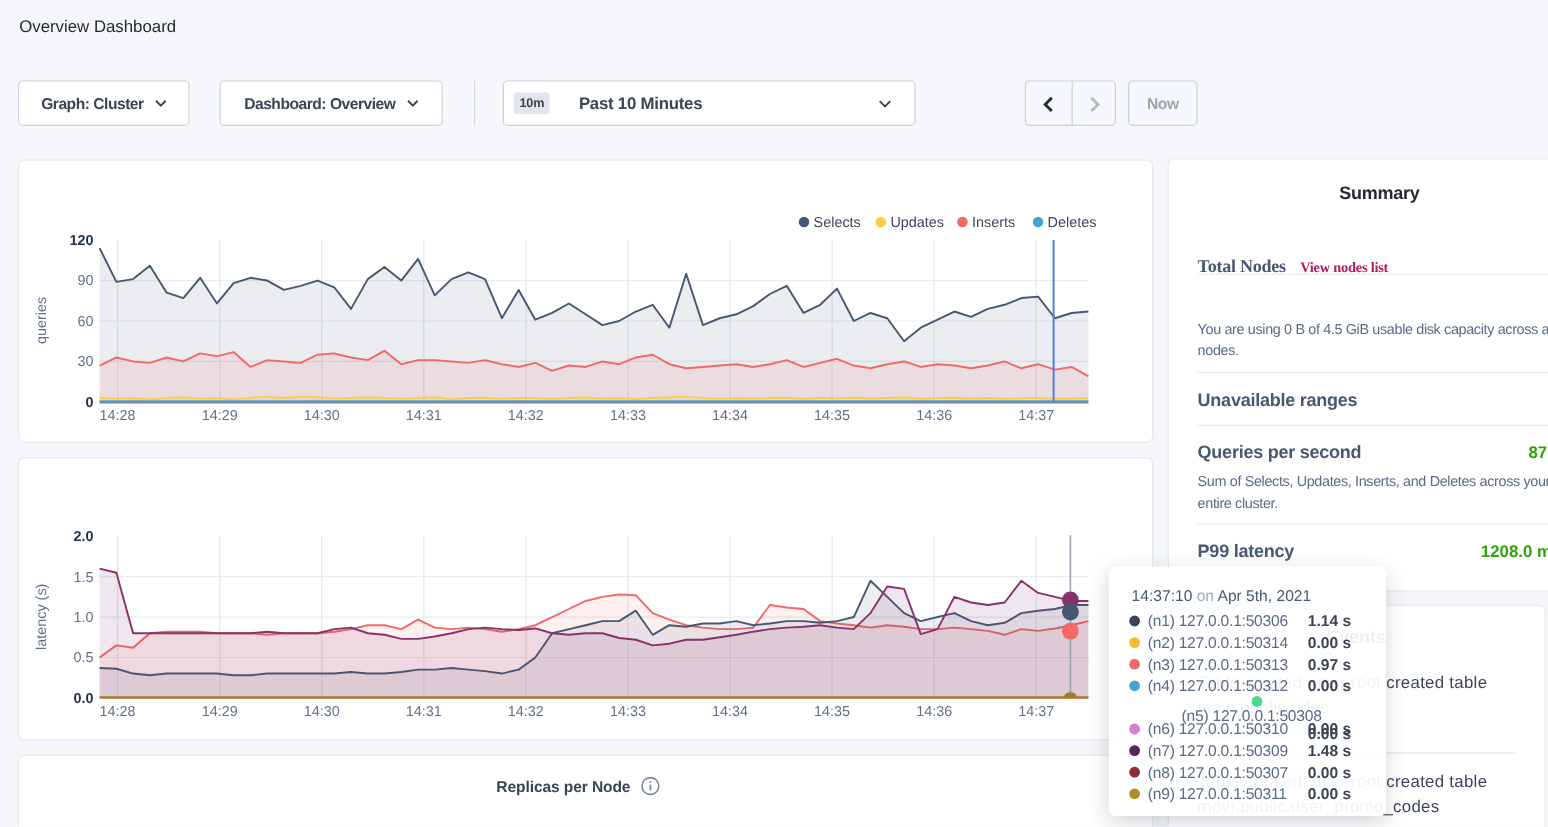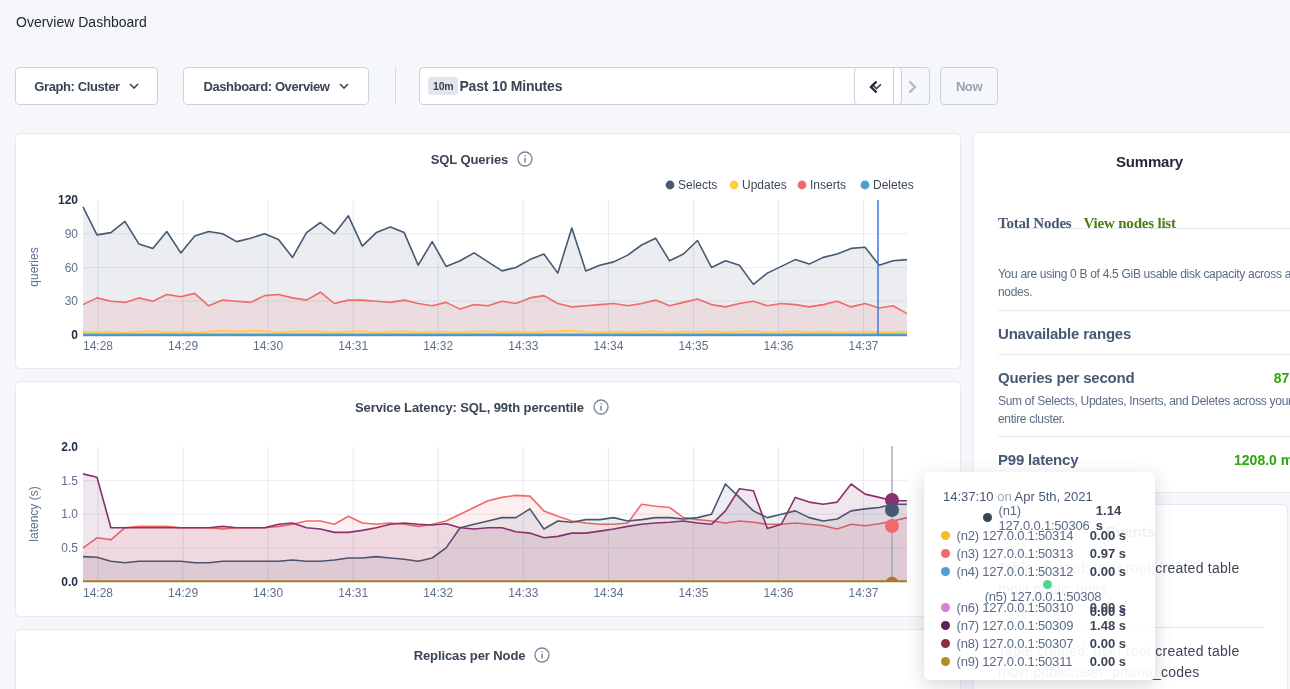--- a/index.html
+++ b/index.html
@@ -27,44 +27,39 @@
 <body>
 <h1>Overview Dashboard</h1>
 
 <div class="btn" style="left:15px; top:67px; width:143px;">Graph: Cluster<svg class="chev" width="10" height="6" viewBox="0 0 10 6">
       <path d="M1 1 L5 5 L9 1" fill="none" stroke="#394455" stroke-width="1.6"></path>
     </svg></div>
 <div class="btn" style="left:183px; top:67px; width:186px;">Dashboard: Overview<svg class="chev" width="10" height="6" viewBox="0 0 10 6">
       <path d="M1 1 L5 5 L9 1" fill="none" stroke="#394455" stroke-width="1.6"></path>
     </svg></div>
 <div class="abs" style="left:395px; top:67px; width:1px; height:38px; background:#D7DCE4;"></div>
-<div class="btn" style="left:419px; top:67px; width:483px; justify-content:flex-start;">
+<div class="btn" style="left:419px; top:67px; width:344px; justify-content:flex-start;">
   <span style="margin-left:8px; background:#E2E6EC; border-radius:3px; padding:3px 5px; font-size:10.5px; letter-spacing:-0.2px; color:#394455;">10m</span>
-  <span style="margin-left:1px; font-size:14px; letter-spacing:-0.2px;">Past 10 Minutes</span>
+  <span style="margin-left:24px; font-size:14px; letter-spacing:-0.2px;">Past 10 Minutes</span>
   <svg width="11" height="7" viewBox="0 0 10 6" style="position:absolute; right:19px;">
       <path d="M1 1 L5 5 L9 1" fill="none" stroke="#394455" stroke-width="1.5"></path>
     </svg>
 </div>
 <div class="abs" style="left:854px; top:67px; width:76px; height:38px; border:1px solid #CBD2DD; border-radius:4px;">
   <div class="abs" style="left:37.5px; top:0; width:1px; height:36px; background:#CBD2DD;"></div>
   <svg class="abs" style="left:14px; top:12px;" width="9" height="14" viewBox="0 0 9 14">
       <path d="M7.5 1.5 L2 7 L7.5 12.5" fill="none" stroke="#242A35" stroke-width="2.4"></path>
     </svg>
   <svg class="abs" style="left:53px; top:12px;" width="9" height="14" viewBox="0 0 9 14">
       <path d="M1.5 1.5 L7 7 L1.5 12.5" fill="none" stroke="#B3BAC6" stroke-width="2.4"></path>
     </svg>
 </div>
 <div class="btn" style="left:940px; top:67px; width:58px; background:transparent; color:#9AA3B2;">Now</div>
 
 <div class="card" style="left:15px; top:133px; width:946px; height:236px;">
-  <div class="ctitle">SQL Queries <svg width="16" height="16" viewBox="0 0 16 16">
-        <circle cx="8" cy="8" r="7" fill="none" stroke="#79859C" stroke-width="1.3"></circle>
-        <rect x="7.3" y="6.8" width="1.5" height="5" rx="0.7" fill="#79859C"></rect>
-        <rect x="7.3" y="4" width="1.5" height="1.6" rx="0.7" fill="#79859C"></rect>
-      </svg></div>
   <div class="abs" style="left:0;top:0;"><svg width="946" height="236" viewBox="0 0 946 236" font-family="Liberation Sans, sans-serif">
         <line x1="67.0" y1="167.2" x2="891.0" y2="167.2" stroke="#E9EDF4" stroke-width="1"></line>
         <line x1="67.0" y1="133.5" x2="891.0" y2="133.5" stroke="#E9EDF4" stroke-width="1"></line>
         <line x1="67.0" y1="99.8" x2="891.0" y2="99.8" stroke="#E9EDF4" stroke-width="1"></line>
         <line x1="82.0" y1="66.0" x2="82.0" y2="201.0" stroke="#E4E9F2" stroke-width="1"></line>
         <line x1="167.1" y1="66.0" x2="167.1" y2="201.0" stroke="#E4E9F2" stroke-width="1"></line>
         <line x1="252.1" y1="66.0" x2="252.1" y2="201.0" stroke="#E4E9F2" stroke-width="1"></line>
         <line x1="337.2" y1="66.0" x2="337.2" y2="201.0" stroke="#E4E9F2" stroke-width="1"></line>
         <line x1="422.2" y1="66.0" x2="422.2" y2="201.0" stroke="#E4E9F2" stroke-width="1"></line>
         <line x1="507.3" y1="66.0" x2="507.3" y2="201.0" stroke="#E4E9F2" stroke-width="1"></line>
@@ -101,25 +96,20 @@
         <text x="662" y="55" font-size="12" fill="#3C4858">Selects</text>
         <circle cx="718" cy="51" r="4.4" fill="#FFCD44"></circle>
         <text x="726" y="55" font-size="12" fill="#3C4858">Updates</text>
         <circle cx="786" cy="51" r="4.4" fill="#F16969"></circle>
         <text x="794" y="55" font-size="12" fill="#3C4858">Inserts</text>
         <circle cx="849" cy="51" r="4.4" fill="#4E9FD1"></circle>
         <text x="857" y="55" font-size="12" fill="#3C4858">Deletes</text>
       </svg></div>
 </div>
 <div class="card" style="left:15px; top:381px; width:946px; height:236px;">
-  <div class="ctitle">Service Latency: SQL, 99th percentile <svg width="16" height="16" viewBox="0 0 16 16">
-        <circle cx="8" cy="8" r="7" fill="none" stroke="#79859C" stroke-width="1.3"></circle>
-        <rect x="7.3" y="6.8" width="1.5" height="5" rx="0.7" fill="#79859C"></rect>
-        <rect x="7.3" y="4" width="1.5" height="1.6" rx="0.7" fill="#79859C"></rect>
-      </svg></div>
   <div class="abs" style="left:0;top:0;text-decoration:underline;"><svg width="946" height="236" viewBox="0 0 946 236" font-family="Liberation Sans, sans-serif">
         <line x1="67.0" y1="165.9" x2="891.0" y2="165.9" stroke="#E9EDF4" stroke-width="1"></line>
         <line x1="67.0" y1="132.2" x2="891.0" y2="132.2" stroke="#E9EDF4" stroke-width="1"></line>
         <line x1="67.0" y1="98.6" x2="891.0" y2="98.6" stroke="#E9EDF4" stroke-width="1"></line>
         <line x1="82.0" y1="65.0" x2="82.0" y2="199.5" stroke="#E4E9F2" stroke-width="1"></line>
         <line x1="167.1" y1="65.0" x2="167.1" y2="199.5" stroke="#E4E9F2" stroke-width="1"></line>
         <line x1="252.1" y1="65.0" x2="252.1" y2="199.5" stroke="#E4E9F2" stroke-width="1"></line>
         <line x1="337.2" y1="65.0" x2="337.2" y2="199.5" stroke="#E4E9F2" stroke-width="1"></line>
         <line x1="422.2" y1="65.0" x2="422.2" y2="199.5" stroke="#E4E9F2" stroke-width="1"></line>
         <line x1="507.3" y1="65.0" x2="507.3" y2="199.5" stroke="#E4E9F2" stroke-width="1"></line>
@@ -162,21 +152,21 @@
         <circle cx="8" cy="8" r="7" fill="none" stroke="#79859C" stroke-width="1.3"></circle>
         <rect x="7.3" y="6.8" width="1.5" height="5" rx="0.7" fill="#79859C"></rect>
         <rect x="7.3" y="4" width="1.5" height="1.6" rx="0.7" fill="#79859C"></rect>
       </svg></div>
 </div>
 
 <div class="card" style="left:973px; top:132px; width:353px; height:361px;">
   <div style="position:absolute; left:0; right:0; top:20px; text-align:center; font-weight:bold; font-size:15px; color:#242A35; letter-spacing:-0.2px;">Summary</div>
   <div class="srow" style="top:82px;font-family:Liberation Serif, serif;">
     <span class="slabel">Total Nodes</span>
-    <span style="margin-left:12px; font-weight:bold; font-size:15px; letter-spacing:-0.2px; color:#4d7c0f;">View nodes list</span>
+    <span style="margin-left:12px; font-weight:bold; font-size:12px; letter-spacing:-0.2px; color:#be185d;">View nodes list</span>
     <span class="sval">9</span>
   </div>
   <div class="sdiv" style="top:95px;"></div>
   <div class="sdesc" style="top:132px;">You are using 0 B of 4.5 GiB usable disk capacity across all nodes.</div>
   <div class="sdiv" style="top:177px;"></div>
   <div class="srow" style="top:192px;">
       <span class="slabel">Unavailable ranges</span>
       <span class="sval">0</span>
     </div>
   <div class="sdiv" style="top:221px;"></div>
@@ -195,21 +185,21 @@
 <div class="card" style="left:973px; top:504px; width:315px; height:250px;">
   <div style="position:absolute; left:0; right:0; top:18px; text-align:center; font-weight:bold; font-size:15px; color:#242A35;">Events</div>
   <div style="position:absolute; left:24px; right:24px; top:52.5px; font-size:14px; letter-spacing:0.25px; color:#3C4558; line-height:21px;">Table created: user root created table movr.public.rides</div>
   <div style="position:absolute; left:24px; top:100px; font-size:12px; color:#8593A7;">4 minutes ago</div>
   <div class="sdiv" style="top:122px; background:#DDE3EB;"></div>
   <div style="position:absolute; left:24px; right:24px; top:136px; font-size:14px; letter-spacing:0.25px; color:#3C4558; line-height:21px;">Table created: user root created table movr.public.user_promo_codes</div>
 </div>
 
 <div class="abs" style="left:924px; top:472px; width:231px; height:208px; background:rgba(255,255,255,0.93); border-radius:6px; box-shadow:0 5px 18px rgba(38,50,71,0.20); z-index:10;">
   <div style="position:absolute; left:19px; top:17px; font-size:13px; color:#475872;">14:37:10 <span style="color:#9CA7B8;">on</span> Apr 5th, 2021</div>
-  <div class="trow" style="top:36.6px;padding-left:42px;">
+  <div class="trow" style="top:36.6px;">
       <span class="tdot" style="background:#394455;"></span>
       <span class="tlab">(n1) 127.0.0.1:50306</span>
       <span class="tval">1.14 s</span>
     </div>
     <div class="trow" style="top:54.5px;">
       <span class="tdot" style="background:#F5BD2E;"></span>
       <span class="tlab">(n2) 127.0.0.1:50314</span>
       <span class="tval">0.00 s</span>
     </div>
     <div class="trow" style="top:72.5px;">

